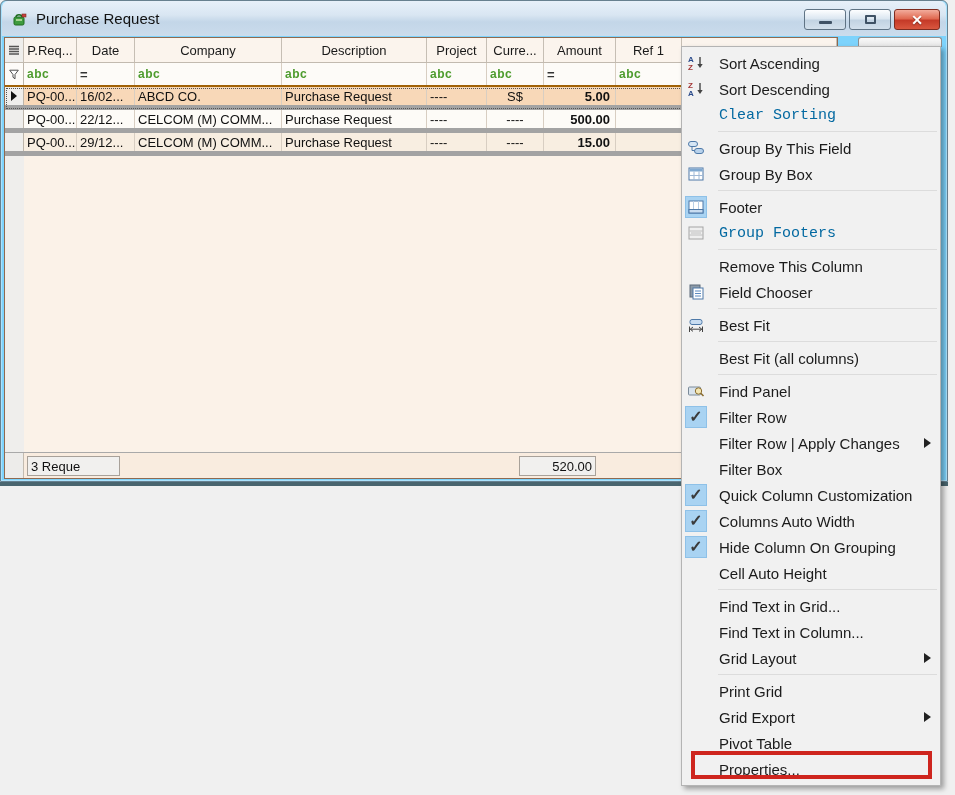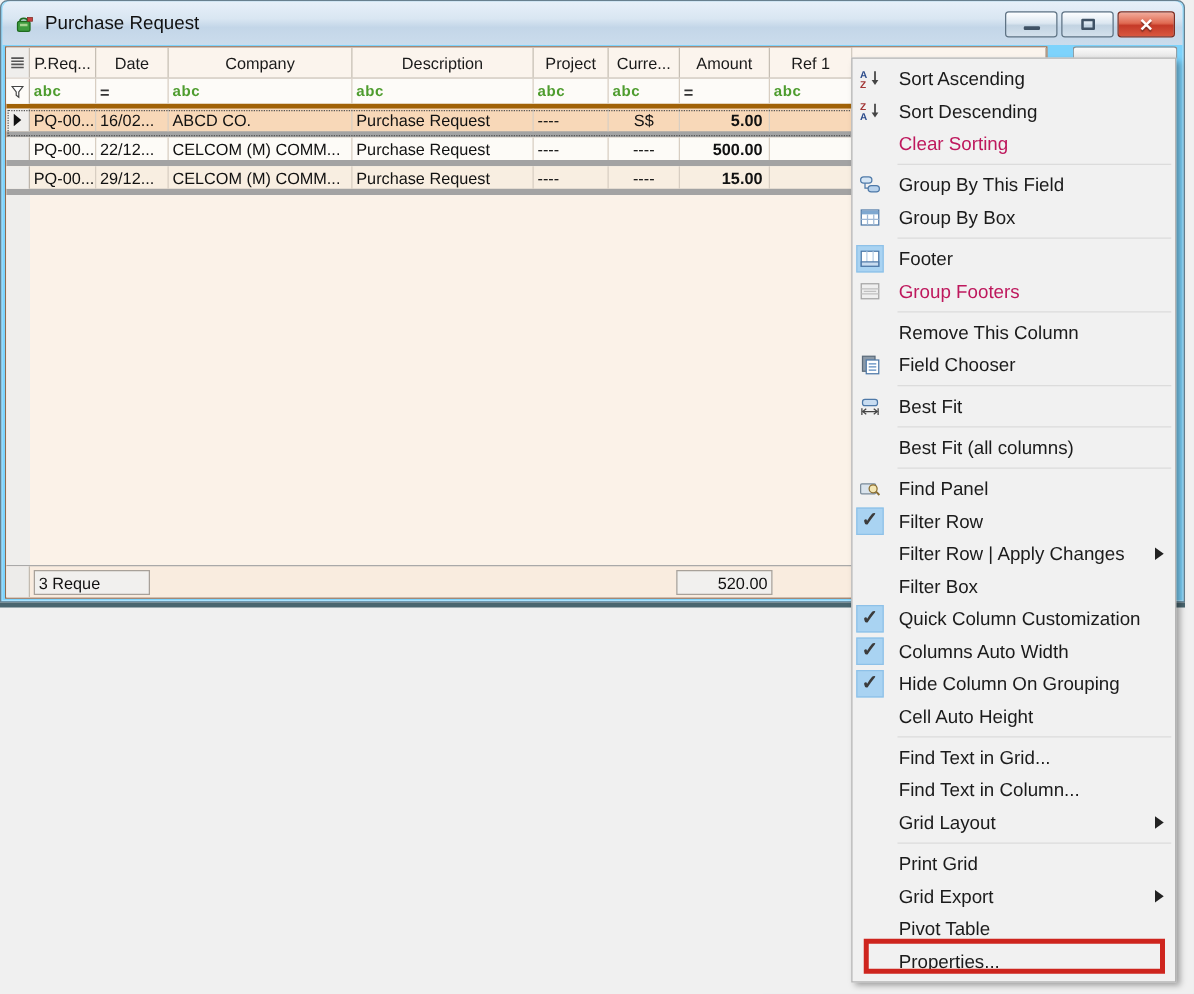--- a/index.html
+++ b/index.html
@@ -33,50 +33,50 @@
   .grid-row { display:flex; flex-shrink:0; }
   .c { flex-shrink:0; border-right:1px solid #D8CEC2; overflow:hidden; white-space:nowrap;
     display:flex; align-items:center; padding:0 3px; }
   .c.ind { width:19px; background:#EFEEEC; border-right:1px solid #BDB5AA; justify-content:center; }
   .c.c0{width:53px}.c.c1{width:58px}.c.c2{width:147px}.c.c3{width:145px}
   .c.c4{width:60px}.c.c5{width:57px}.c.c6{width:72px}.c.c7{width:66px}
   .c.fill { flex:1; border-right:none; }
   .hdr { height:25px; background:#FBF4ED; border-bottom:1px solid #C2BAB0; }
   .hdr .c { justify-content:center; border-right:1px solid #C6BEB4; color:#1A1A1A; }
   .hdr .c.fill { background:#FBF4ED; }
-  .frow { height:24px; background:#FDFBF8; border-bottom:4px solid #a16207; }
+  .frow { height:24px; background:#FDFBF8; border-bottom:2px solid #a16207; }
   .abc { font-size:12px; font-weight:bold; color:#4E9C2E; letter-spacing:0.5px; }
   .eq  { font-size:13px; font-weight:bold; color:#333; }
   .drow { height:23px; background:#FDFBF7; border-bottom:5px solid #a3a3a3; }
   .drow.alt { background:#F8EEE1; }
   .drow.sel { background:#F8D8B8; outline:1px dotted #555; outline-offset:-2px; }
   .drow .c.amt { justify-content:flex-end; padding-right:5px;font-weight:bold; }
   .drow .c.cur { justify-content:center; }
   .grid-body-filler { flex:1; background:#FBF2E8; border-left:19px solid #EFEEEC; }
   .gfooter { height:26px; background:#F9ECDF; border-top:1px solid #A9A9A9; position:relative; flex-shrink:0;padding-left:36px; }
   .gfooter .find { position:absolute; left:0; top:0; width:19px; height:100%; background:#EDECEA; border-right:1px solid #C3BBB0; }
   .fbox { position:absolute; top:3px; height:20px; background:#F1F0EE; border:1px solid #A8A199;
     font-size:13px; color:#111; display:flex; align-items:center; padding:0 3px; overflow:hidden; white-space:nowrap; }
   .fbox.count { left:22px; width:93px; }
-  .fbox.total { left:536px; width:77px; justify-content:flex-end; }
+  .fbox.total { left:514px; width:77px; justify-content:flex-end; }
 
   .partial-button { position:absolute; left:857px; top:36px; width:84px; height:10px;
     background:linear-gradient(180deg,#FAFAFA,#E4E4E4); border:1px solid #8E8E8E; border-bottom:none;
     border-radius:3px 3px 0 0; }
 
   
   .menu { position:absolute; left:681px; top:46px; width:260px; background:#F1F1F1;
     border:1px solid #B4B4B4; padding:3px 0; box-shadow:3px 3px 5px rgba(0,0,0,0.35);
     font-size:15px; color:#1B1B1B; z-index:20; }
   .mi { height:26px; display:flex; align-items:center; position:relative; }
   .mi .ico { width:22px; height:22px; margin-left:3px; display:flex; align-items:center; justify-content:center; flex-shrink:0; }
   .mi .ico.chkbg { background:#A9D3F2; border:1px solid #8EC1E8; }
   .mi .chkmark { color:#3B3B3B; font-size:16px; font-weight:bold; line-height:16px; }
   .mi .lbl { margin-left:12px; white-space:nowrap; }
-  .mi.dis .lbl { color:#be185d; }
+  .mi.dis .lbl { color:#0369a1;font-family:Liberation Mono, monospace; }
   .mi .arrow { position:absolute; right:9px; top:8px; width:0; height:0;
     border-top:5px solid transparent; border-bottom:5px solid transparent; border-left:7px solid #222; }
   .msep { height:1px; background:#DCDCDC; margin:3px 3px 3px 36px; }
 
   .annotation-box { position:absolute; left:691px; top:751px; width:241px; height:28px;
     border:4px solid #CE251E; z-index:50; pointer-events:none; }
 </style>
 </head>
 <body>
 

